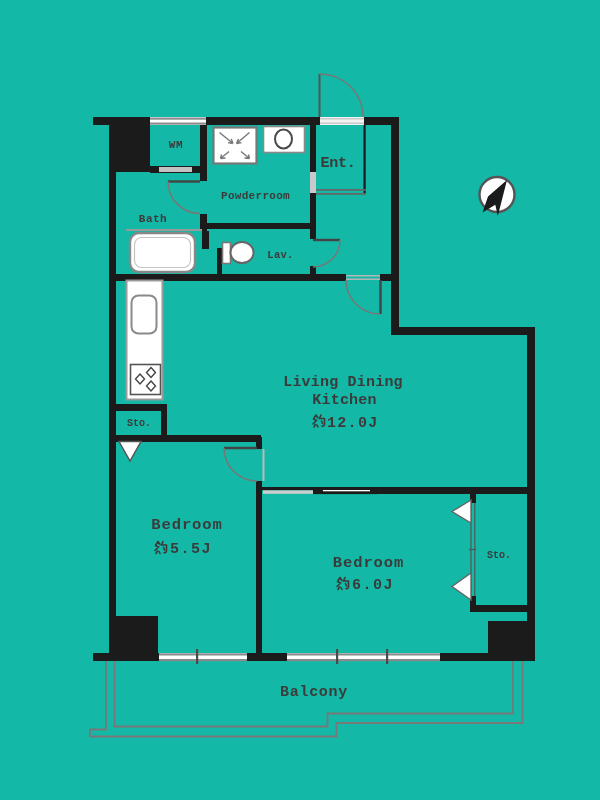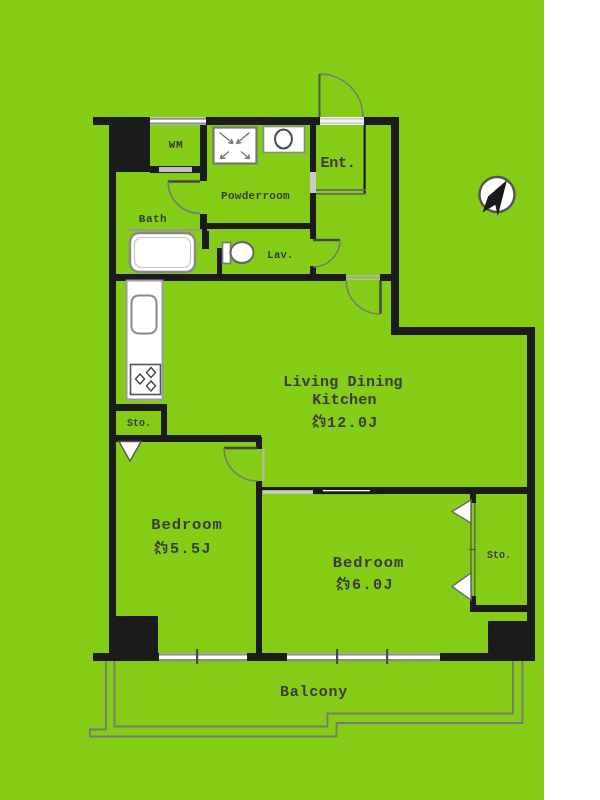--- a/index.html
+++ b/index.html
@@ -1,16 +1,16 @@
 <!DOCTYPE html>
 <html><head>
 <meta charset="utf-8">
 <style>
 html,body{margin:0;padding:0;background:#ffffff;}
-#c{position:relative;width:544px;height:800px;background:#84cc16;overflow:hidden;}
+#c{position:relative;width:600px;height:800px;background:#14b8a6;overflow:hidden;}
 svg{position:absolute;left:0;top:0;}
 text{font-family:"Liberation Mono",monospace;font-weight:bold;fill:#3b3b3b;}
 </style>
 </head>
 <body>
 <div id="c">
 <svg width="600" height="800" viewBox="0 0 600 800">
 
 <g fill="#1b1b1b">
 

